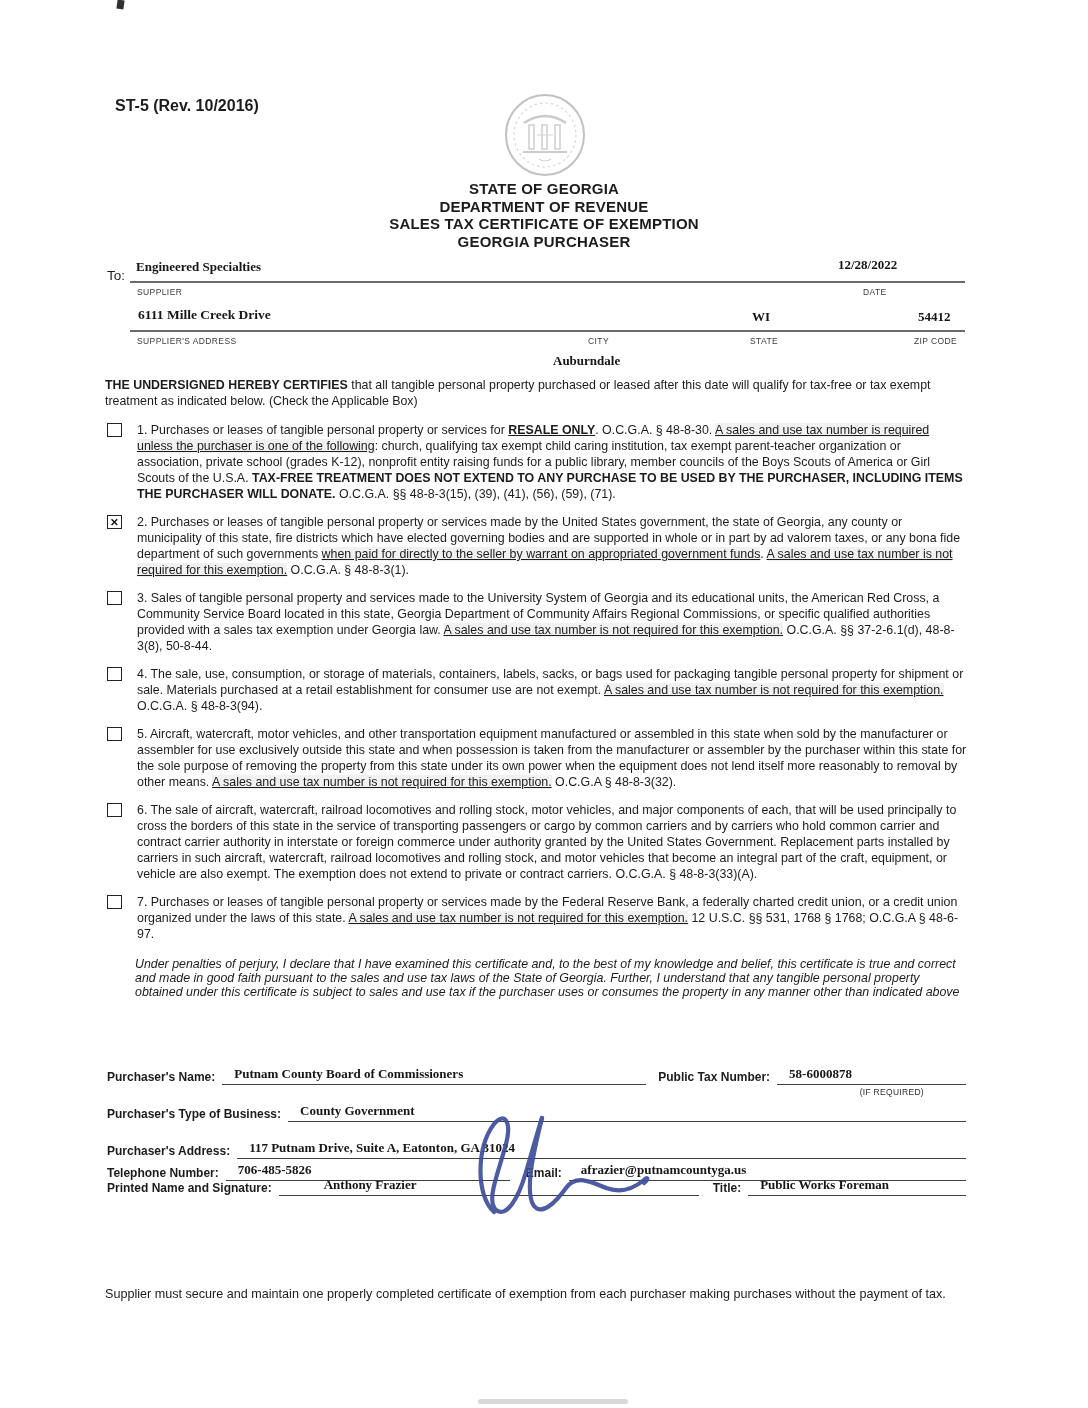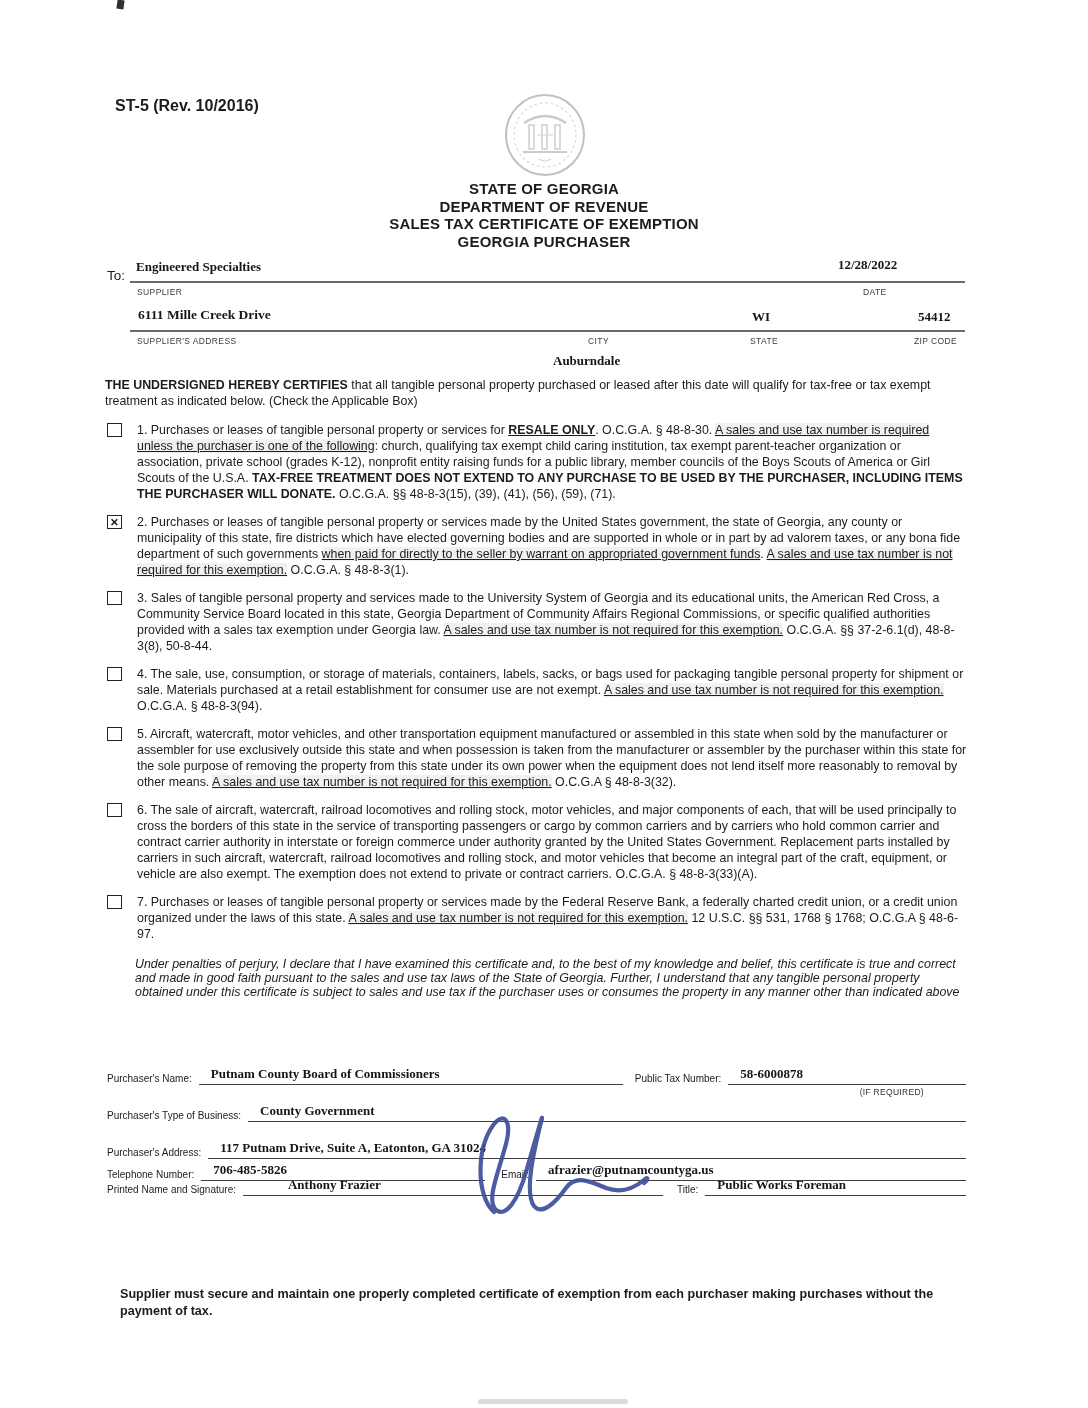--- a/index.html
+++ b/index.html
@@ -38,28 +38,28 @@
   .cb{flex:0 0 13px;width:13px;height:12px;border:1.7px solid #222;margin:1px 15px 0 2px;
       font-size:10.5px;line-height:12px;text-align:center;font-weight:bold;color:#111;}
   .itxt{flex:1;}
   .segb{font-weight:bold;}
   .segu{text-decoration:underline;background:rgba(0,0,0,.055);}
   .segbu{font-weight:bold;text-decoration:underline;}
   .perjury{font-style:italic;margin:15px 0 0 30px;line-height:14px;}
 
   
   .prow{position:absolute;left:105px;width:861px;height:26px;display:flex;align-items:flex-end;}
-  .plabel{font-size:10px;white-space:nowrap;padding:0 7px 1px 2px;}
+  .plabel{font-size:12px;white-space:nowrap;padding:0 7px 1px 2px;font-weight:bold;}
   .pline{border-bottom:1.6px solid #3f3f3f;display:flex;align-items:flex-end;padding:0 0 2px 12px;min-height:18px;box-sizing:border-box;}
   .grow{flex:1;}
   .if-req{position:absolute;right:42px;top:28px;font-size:8.5px;letter-spacing:.3px;color:#2e2e2e;}
 
   .signature{position:absolute;left:448px;top:1106px;z-index:5;}
 
-  .footer-note{position:absolute;left:120px;top:1286px;width:862px;font-size:12.6px;font-weight:bold;line-height:16.5px;}
+  .footer-note{position:absolute;left:105px;top:1286px;width:862px;font-size:12.6px;font-weight:normal;line-height:16.5px;}
 </style>
 </head>
 <body>
 
 <div class="page">
 
   <div class="artifact-top"></div>
 
   <div class="rev">ST-5 (Rev. 10/2016)</div>
 

